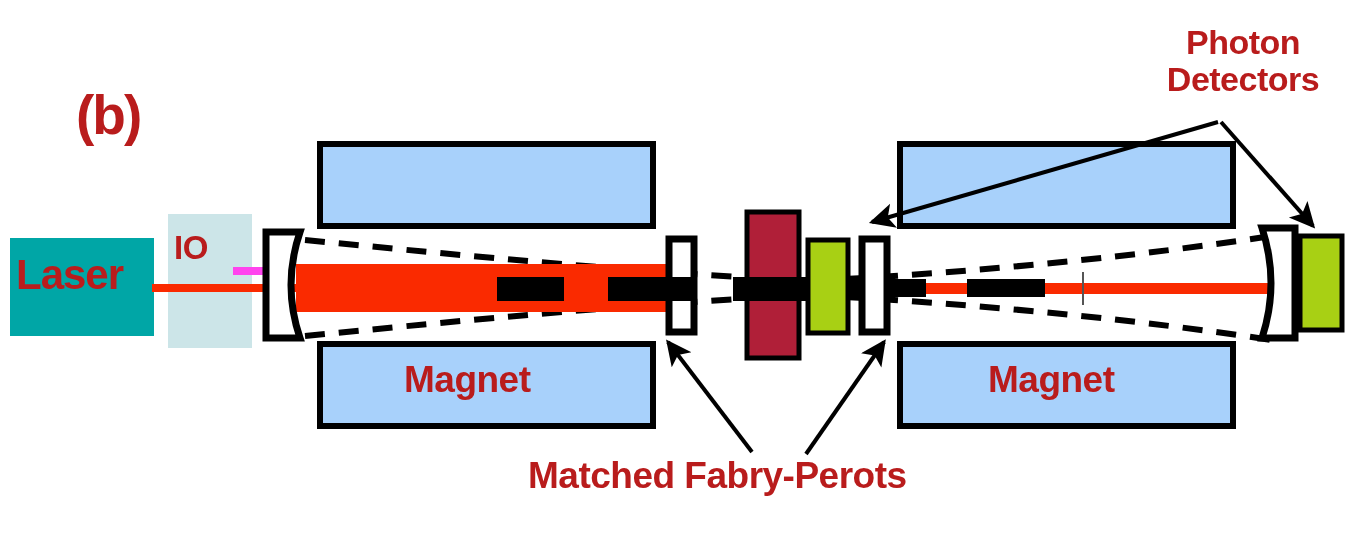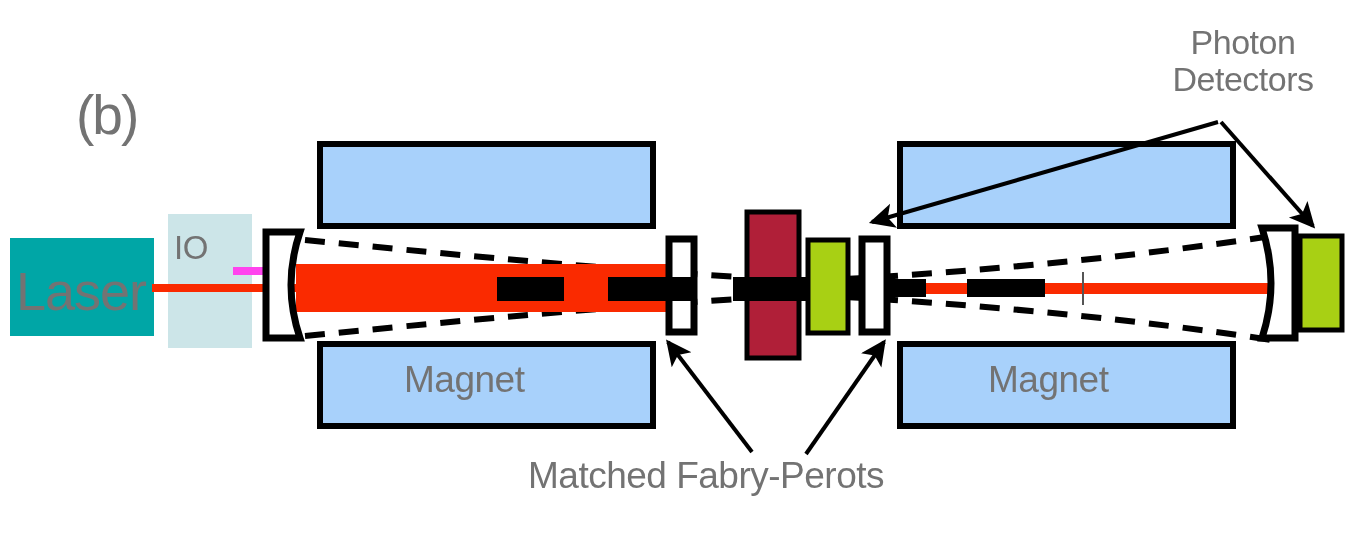--- a/index.html
+++ b/index.html
@@ -20,36 +20,36 @@
   #diagram-svg {
     position: absolute;
     left: 0;
     top: 0;
     width: 1352px;
     height: 547px;
   }
   .lbl {
     position: absolute;
     font-family: "Liberation Sans", sans-serif;
-    font-weight: normal;
-    color: #737373;
+    font-weight: bold;
+    color: #b91c1c;
     white-space: pre;
     line-height: 1.08;
     letter-spacing: -0.5px;
   }
   #panel-label {
     left: 76px;
     top: 86px;
     font-size: 55px;
     letter-spacing: -2px;
   }
   #laser-label {
     left: 16px;
-    top: 262px;
-    font-size: 54px;
+    top: 252px;
+    font-size: 42px;
     letter-spacing: -1px;
   }
   #io-label {
     left: 174px;
     top: 230px;
     font-size: 33px;
   }
   #magnet-left-label {
     left: 404px;
     top: 360px;

